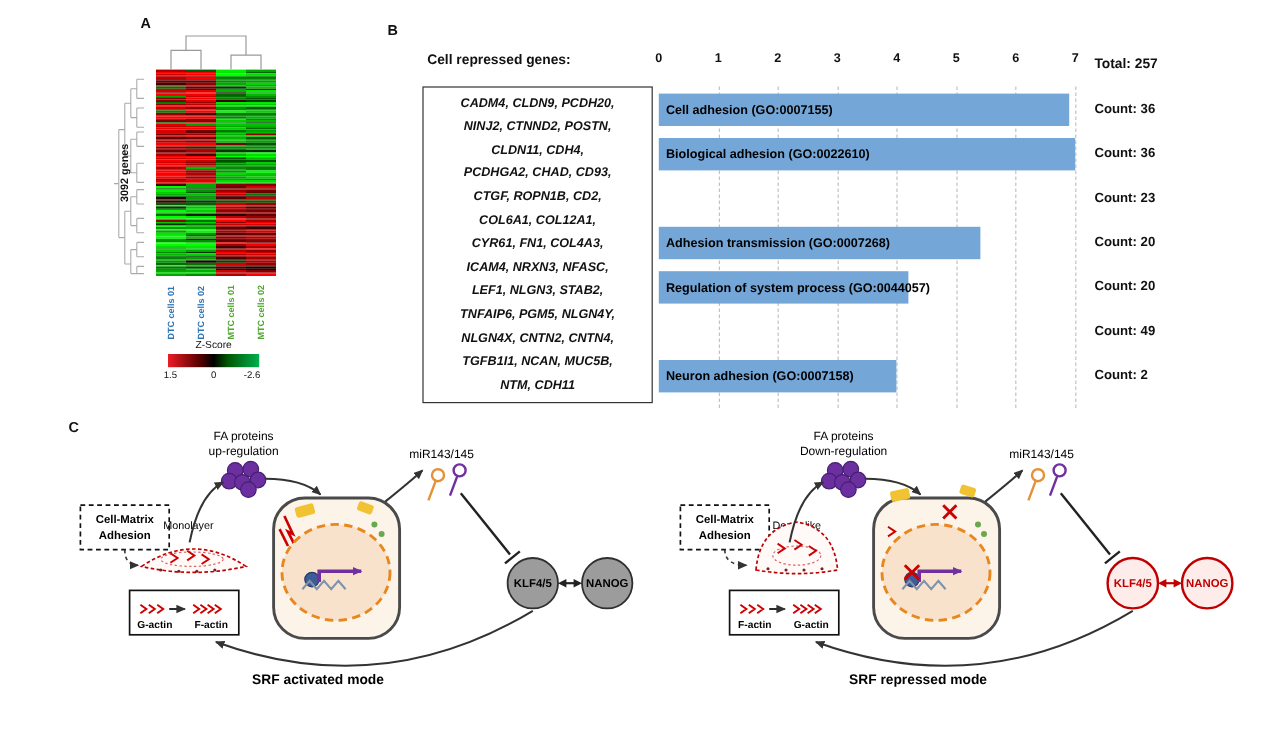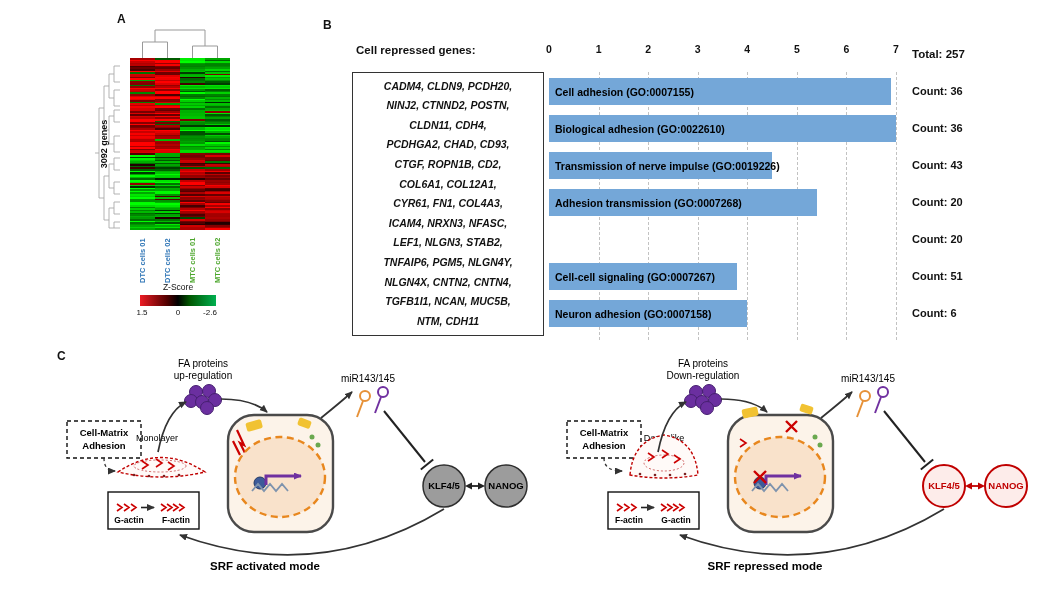--- a/index.html
+++ b/index.html
@@ -574,57 +574,52 @@
       <div class="bar-row" style="top:6px;text-align:right;">
           <div class="bar" style="width: 98.5714%; background: rgb(116, 167, 216);">
             <span class="bar-label">Cell adhesion (GO:0007155)</span>
           </div>
         </div>
       <div class="bar-row" style="top:43px;">
           <div class="bar" style="width: 100%; background: rgb(116, 167, 216);">
             <span class="bar-label">Biological adhesion (GO:0022610)</span>
           </div>
         </div>
-      <div class="bar-row" style="top:80px;">
-          <div class="bar" style="width: 64.2857%; background: rgb(116, 167, 216);">
-            <span class="bar-label">Transmission of nerve impulse (GO:0019226)</span>
-          </div>
-        </div>
       <div class="bar-row" style="top:117px;">
           <div class="bar" style="width: 77.1429%; background: rgb(116, 167, 216);">
             <span class="bar-label">Adhesion transmission (GO:0007268)</span>
           </div>
         </div>
-      <div class="bar-row" style="top:191px;">
-          <div class="bar" style="width: 54.2857%; background: rgb(116, 167, 216);">
-            <span class="bar-label">Cell-cell signaling (GO:0007267)</span>
+      <div class="bar-row" style="top:154px;">
+          <div class="bar" style="width: 60%; background: rgb(116, 167, 216);">
+            <span class="bar-label">Regulation of system process (GO:0044057)</span>
           </div>
         </div>
       <div class="bar-row" style="top:228px;">
           <div class="bar" style="width: 57.1429%; background: rgb(116, 167, 216);">
             <span class="bar-label">Neuron adhesion (GO:0007158)</span>
           </div>
         </div>
     <div class="gridline" style="left: 49.5714px;"></div>
         <div class="gridline" style="left: 99.1429px;"></div>
         <div class="gridline" style="left: 148.714px;"></div>
         <div class="gridline" style="left: 198.286px;"></div>
         <div class="gridline" style="left: 247.857px;"></div>
         <div class="gridline" style="left: 297.429px;"></div>
         <div class="gridline" style="left: 347px;"></div>
       </div>
 
     <div id="total">Total: 257</div>
     <div class="count" style="top:75px;">Count: 36</div>
     <div class="count" style="top:112px;">Count: 36</div>
-    <div class="count" style="top:149px;">Count: 43</div>
+    <div class="count" style="top:149px;">Count: 23</div>
     <div class="count" style="top:186px;">Count: 20</div>
     <div class="count" style="top:223px;">Count: 20</div>
-    <div class="count" style="top:260px;">Count: 51</div>
-    <div class="count" style="top:297px;">Count: 6</div>
+    <div class="count" style="top:260px;">Count: 49</div>
+    <div class="count" style="top:297px;">Count: 2</div>
   </div>
 
   <div id="c-label" class="abs panel-label">C</div>
 
   <svg id="panelC-svg" class="abs" width="1061" height="255" viewBox="0 0 1061 255">
     <defs>
       <marker id="ah" markerUnits="userSpaceOnUse" markerWidth="9" markerHeight="8" refX="7" refY="3.5" orient="auto">
           <path d="M0,0 L8,3.5 L0,7 Z" fill="#333"></path>
         </marker>
       <marker id="ahp" markerUnits="userSpaceOnUse" markerWidth="9" markerHeight="8" refX="7" refY="3.5" orient="auto">

